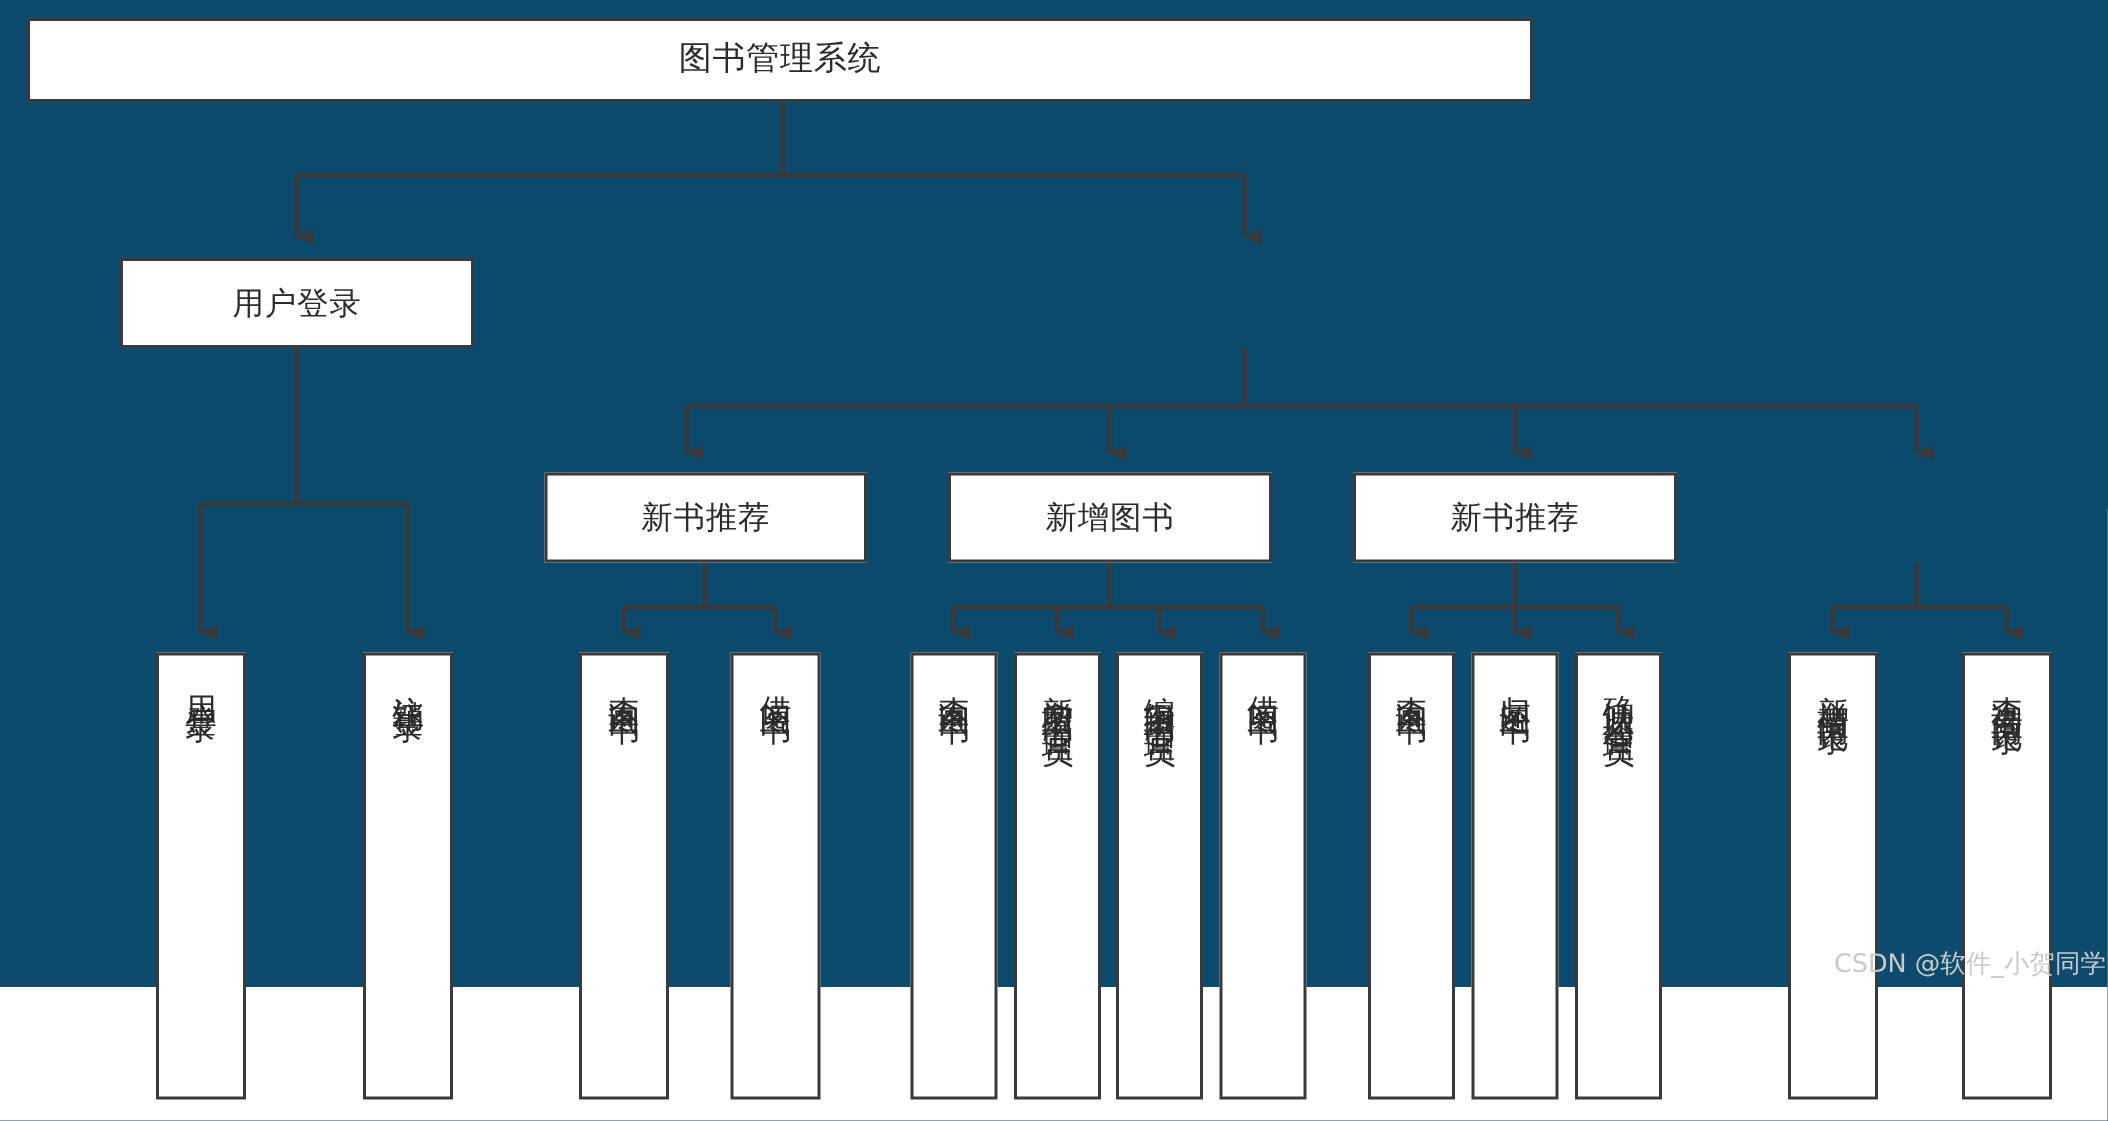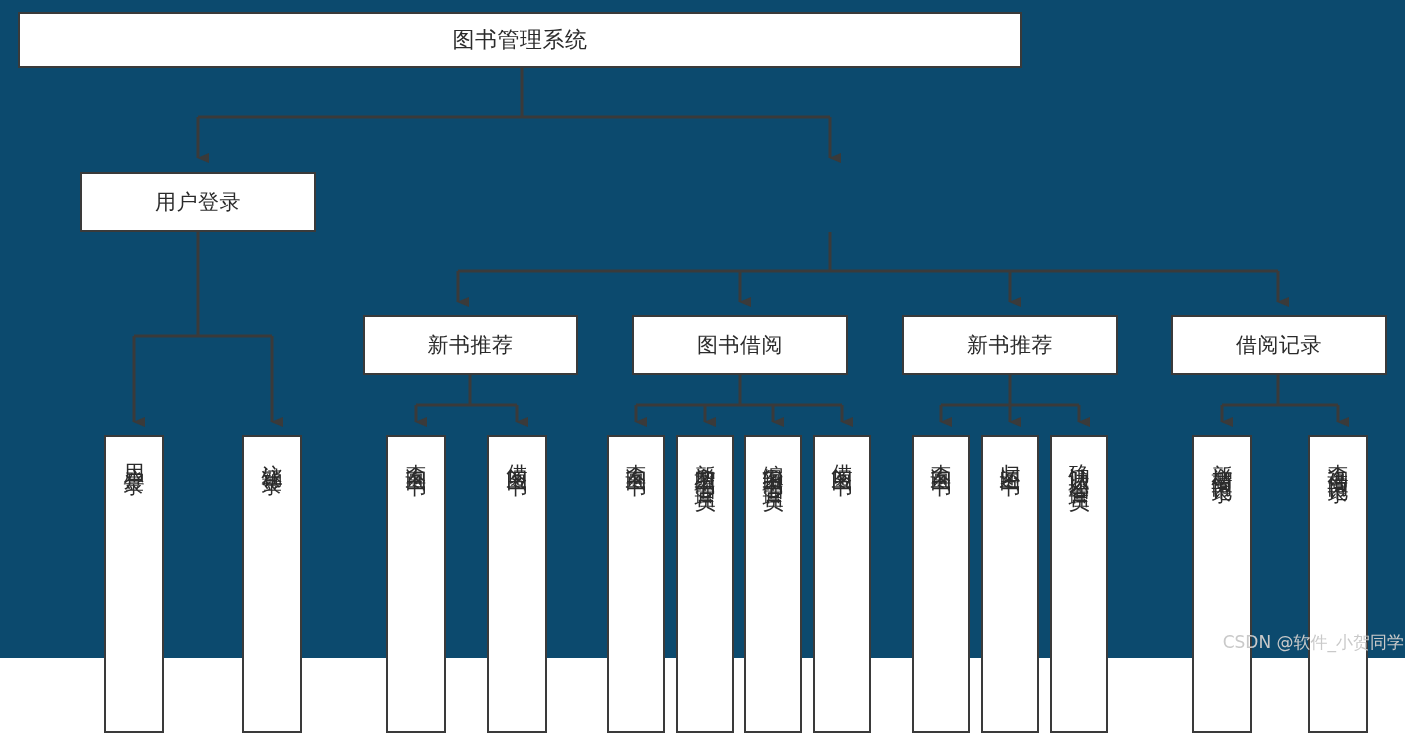--- a/index.html
+++ b/index.html
@@ -126,27 +126,24 @@
   </div>
 
   <div class="node horiz" style="left:80px;top:172px;width:236px;height:60px;">
     <span class="lbl">用户登录</span>
   </div>
 
   <div class="node horiz" style="left:363px;top:315px;width:215px;height:60px;">
     <span class="lbl">新书推荐</span>
   </div>
   <div class="node horiz" style="left:632px;top:315px;width:216px;height:60px;">
-    <span class="lbl">图书借阅</span>
+    <span class="lbl">新增图书</span>
   </div>
   <div class="node horiz" style="left:902px;top:315px;width:216px;height:60px;">
     <span class="lbl">新书推荐</span>
-  </div>
-  <div class="node horiz" style="left:1171px;top:315px;width:216px;height:60px;">
-    <span class="lbl">借阅记录</span>
   </div>
 
   <div class="node vert" style="left:104px;top:435px;width:60px;height:298px;">
     <span class="lbl">用户登录</span>
   </div>
   <div class="node vert" style="left:242px;top:435px;width:60px;height:298px;">
     <span class="lbl">注销登录</span>
   </div>
 
   <div class="node vert" style="left:386px;top:435px;width:60px;height:298px;">

